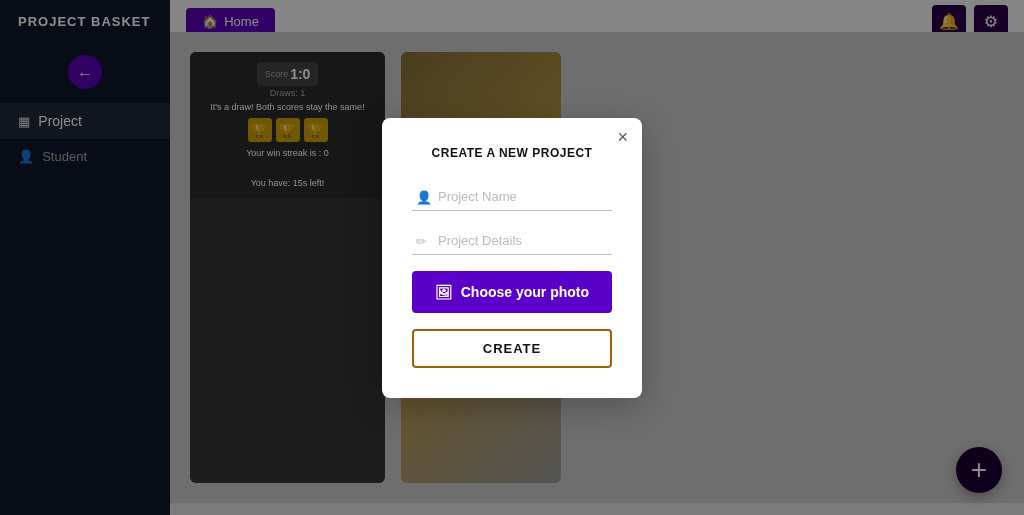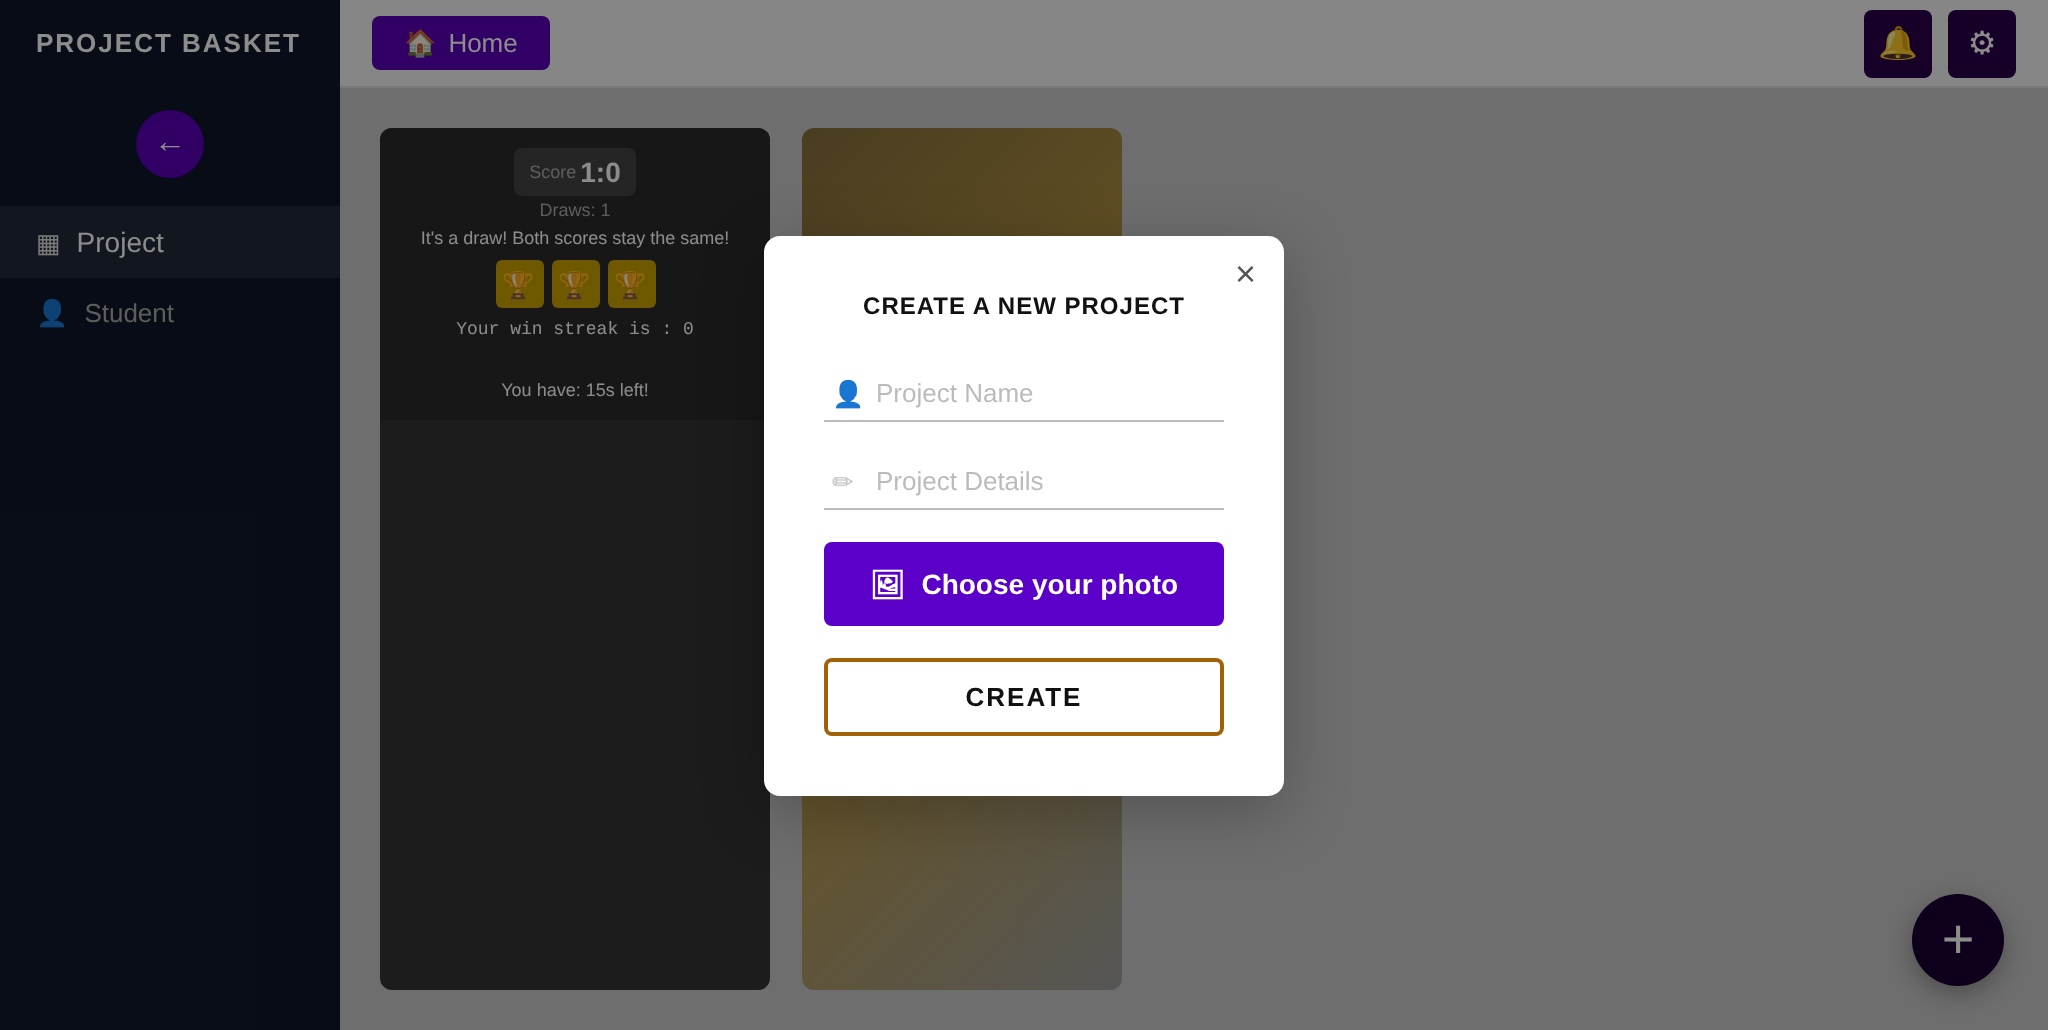--- a/index.html
+++ b/index.html
@@ -115,21 +115,21 @@
       display: flex;
       align-items: center;
       justify-content: center;
       cursor: pointer;
       font-size: 16px;
     }
 
     
     .main-content {
       position: absolute;
-      top: 44px;
+      top: 32px;
       left: 170px;
       width: calc(1024px - 170px);
       height: calc(515px - 44px);
       background: #c8c8c8;
       display: flex;
       flex-direction: row;
       padding: 20px;
       gap: 16px;
       overflow: hidden;
     }
@@ -188,21 +188,20 @@
       border-radius: 3px;
       display: flex;
       align-items: center;
       justify-content: center;
       font-size: 13px;
     }
     .win-streak {
       color: #fff;
       font-size: 9px;
       margin-bottom: 20px;
-      font-family: Liberation Mono, monospace;
     }
     .time-left {
       color: #fff;
       font-size: 9px;
       margin-top: 16px;
     }
     .project-card-footer {
       background: #fff;
       padding: 8px 10px;
     }

